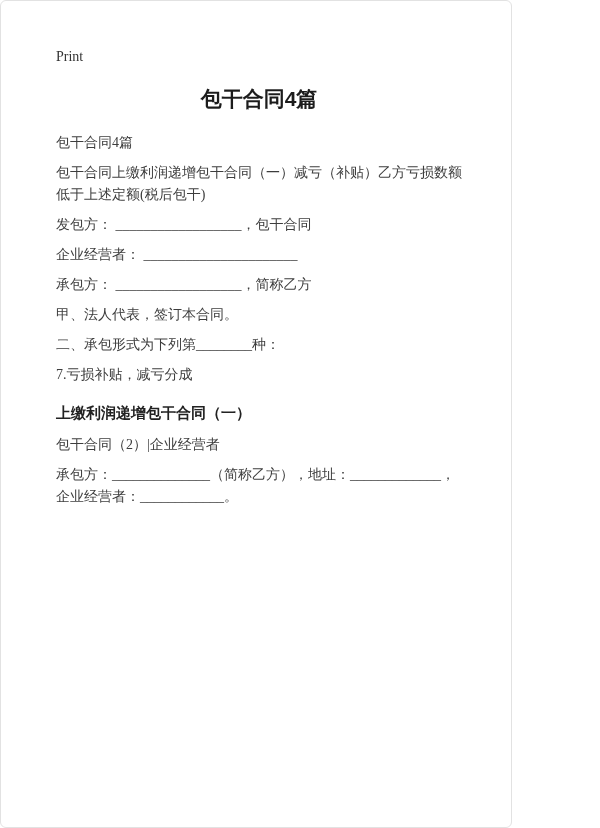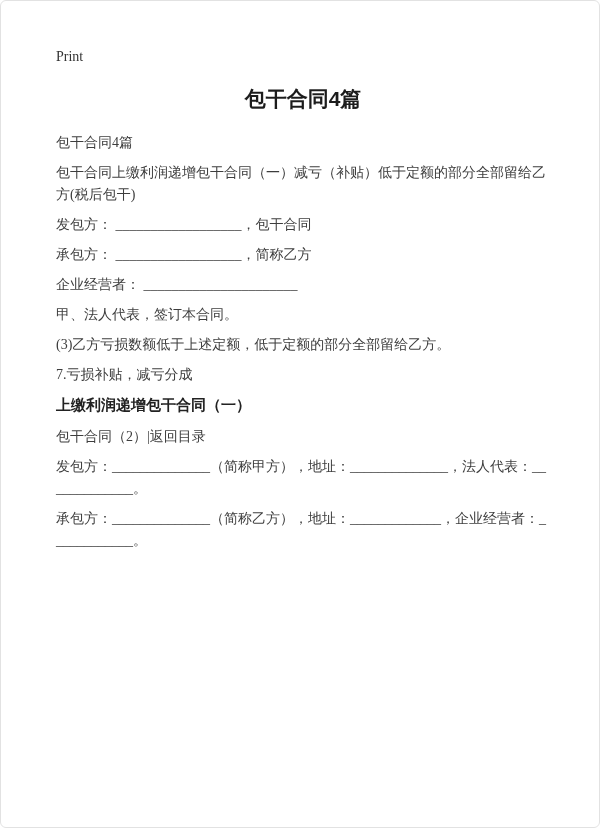--- a/index.html
+++ b/index.html
@@ -4,21 +4,21 @@
 <style>
   :root{
     --text:#3d3d3d;
     --title:#1c1c1c;
     --border:#e2e2e2;
     --bg:#ffffff;
   }
   html,body{margin:0;padding:0;background:#fff;}
   .page{
     position:relative;
-    width:600px;height:828px;
+    width:512px;height:828px;
     box-sizing:border-box;
     background:var(--bg);
     border:1px solid var(--border);
     border-radius:6px;
     overflow:hidden;
     font-family:"Liberation Serif","DejaVu Serif",serif;
     color:var(--text);
   }
   .content{
     box-sizing:border-box;
@@ -47,46 +47,45 @@
     margin:0 0 8px 0;
     word-break:break-all;
     overflow-wrap:anywhere;
   }
   h2.section-heading{
     font-family:"Liberation Sans","DejaVu Sans",sans-serif;
     font-size:15px;
     line-height:22px;
     font-weight:bold;
     color:#222;
-    margin:8px 0 10px 0;
+    margin:16px 0 10px 0;
   }
   .toc-link{cursor:pointer;}
 </style>
 </head>
 <body>
 
 <div class="page">
   <div class="content">
 
     <div class="print">Print</div>
 
     <h1 class="doc-title">包干合同4篇</h1>
 
     <p class="para">包干合同4篇</p>
-    <p class="para">包干合同上缴利润递增包干合同（一）减亏（补贴）低于定额的部分全部留给乙方(税后包干)</p>
+    <p class="para">包干合同上缴利润递增包干合同（一）减亏（补贴）乙方亏损数额低于上述定额(税后包干)</p>
     <p class="para">发包方： __________________，包干合同</p>
+    <p class="para">企业经营者： ______________________</p>
     <p class="para">承包方： __________________，简称乙方</p>
-    <p class="para">企业经营者： ______________________</p>
     <p class="para">甲、法人代表，签订本合同。</p>
-    <p class="para">(3)乙方亏损数额低于上述定额，低于定额的部分全部留给乙方。</p>
+    <p class="para">二、承包形式为下列第________种：</p>
     <p class="para">7.亏损补贴，减亏分成</p>
 
     <h2 class="section-heading">上缴利润递增包干合同（一）</h2>
 
     <p class="para">
-      <span>包干合同（2）|</span><span class="toc-link">返回目录</span>
+      <span>包干合同（2）|</span><span class="toc-link">企业经营者</span>
     </p>
 
-    <p class="para">发包方：______________（简称甲方），地址：______________，法人代表：_____________。</p>
     <p class="para">承包方：______________（简称乙方），地址：_____________，企业经营者：____________。</p>
 
   </div>
 </div>
 
 </body></html>

